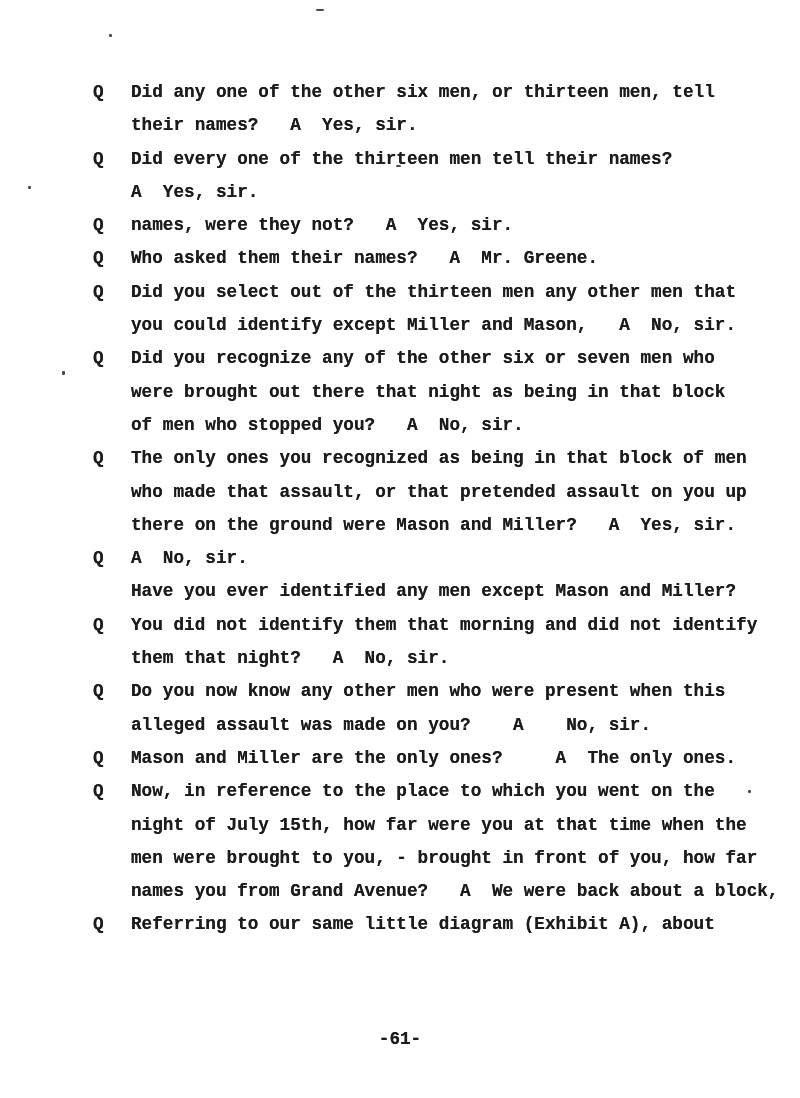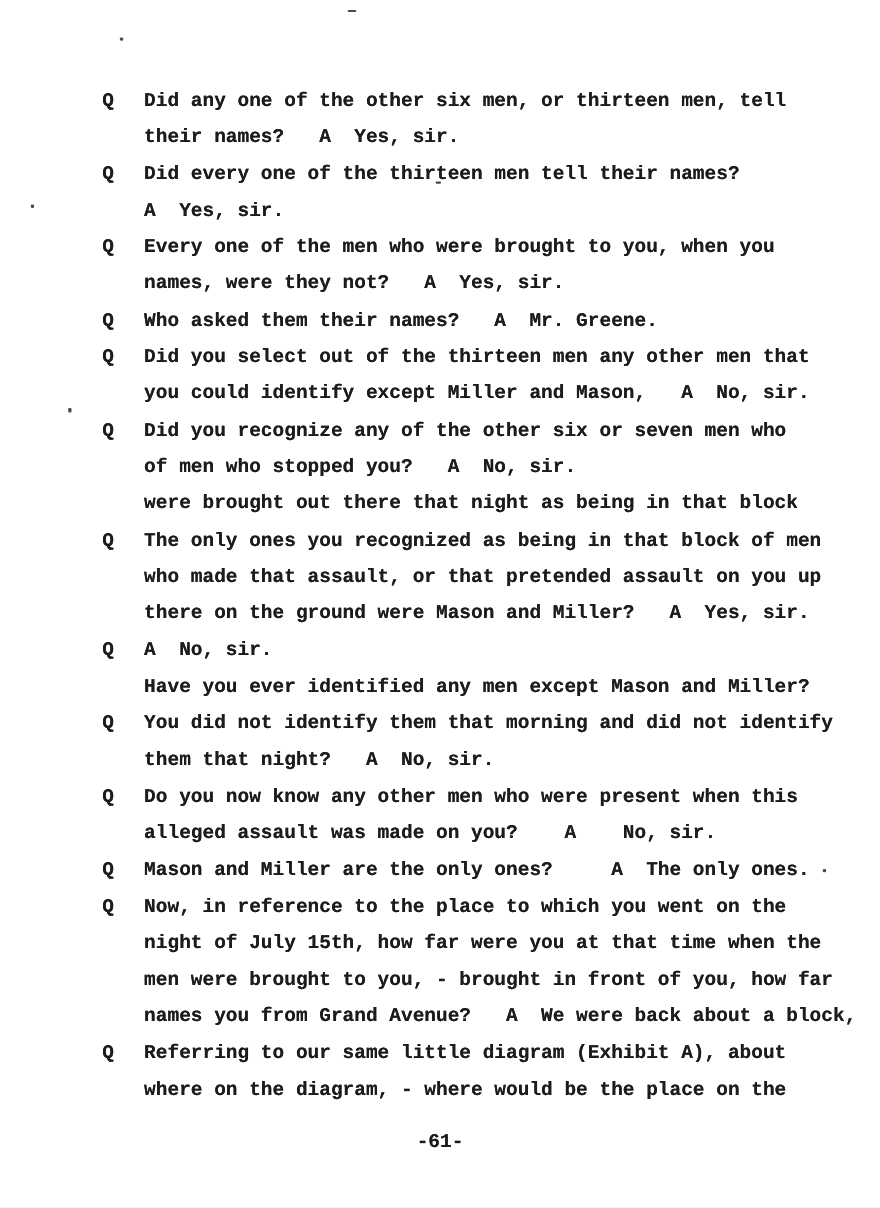--- a/index.html
+++ b/index.html
@@ -84,40 +84,39 @@
     </div>
 
     <div class="qa-item">
       <span class="q-label">Q</span>
       <div class="line">Did every one of the thirteen men tell their names?</div>
       <div class="line">A  Yes, sir.</div>
     </div>
 
     <div class="qa-item">
       <span class="q-label">Q</span>
-      <div class="line">Every one of the men who were brought to you, when you</div>
       <div class="line">names, were they not?   A  Yes, sir.</div>
     </div>
 
     <div class="qa-item">
       <span class="q-label">Q</span>
       <div class="line underlined">Who asked them their names?   A  Mr. Greene.</div>
     </div>
 
     <div class="qa-item">
       <span class="q-label">Q</span>
       <div class="line">Did you select out of the thirteen men any other men that</div>
       <div class="line">you could identify except Miller and Mason,   A  No, sir.</div>
     </div>
 
     <div class="qa-item">
       <span class="q-label">Q</span>
       <div class="line">Did you recognize any of the other six or seven men who</div>
+      <div class="line">were brought out there that night as being in that block</div>
       <div class="line">of men who stopped you?   A  No, sir.</div>
-      <div class="line">were brought out there that night as being in that block</div>
     </div>
 
     <div class="qa-item">
       <span class="q-label">Q</span>
       <div class="line">The only ones you recognized as being in that block of men</div>
       <div class="line">who made that assault, or that pretended assault on you up</div>
       <div class="line">there on the ground were Mason and Miller?   A  Yes, sir.</div>
     </div>
 
     <div class="qa-item">
@@ -147,21 +146,20 @@
       <span class="q-label">Q</span>
       <div class="line">Now, in reference to the place to which you went on the</div>
       <div class="line">night of July 15th, how far were you at that time when the</div>
       <div class="line">men were brought to you, - brought in front of you, how far</div>
       <div class="line">names you from Grand Avenue?   A  We were back about a block,</div>
     </div>
 
     <div class="qa-item">
       <span class="q-label">Q</span>
       <div class="line">Referring to our same little diagram (Exhibit A), about</div>
-      <div class="line">where on the diagram, - where would be the place on the</div>
     </div>
 
   </main>
 
   <footer>
     <div class="page-number">-61-</div>
   </footer>
 
 </div>
 

